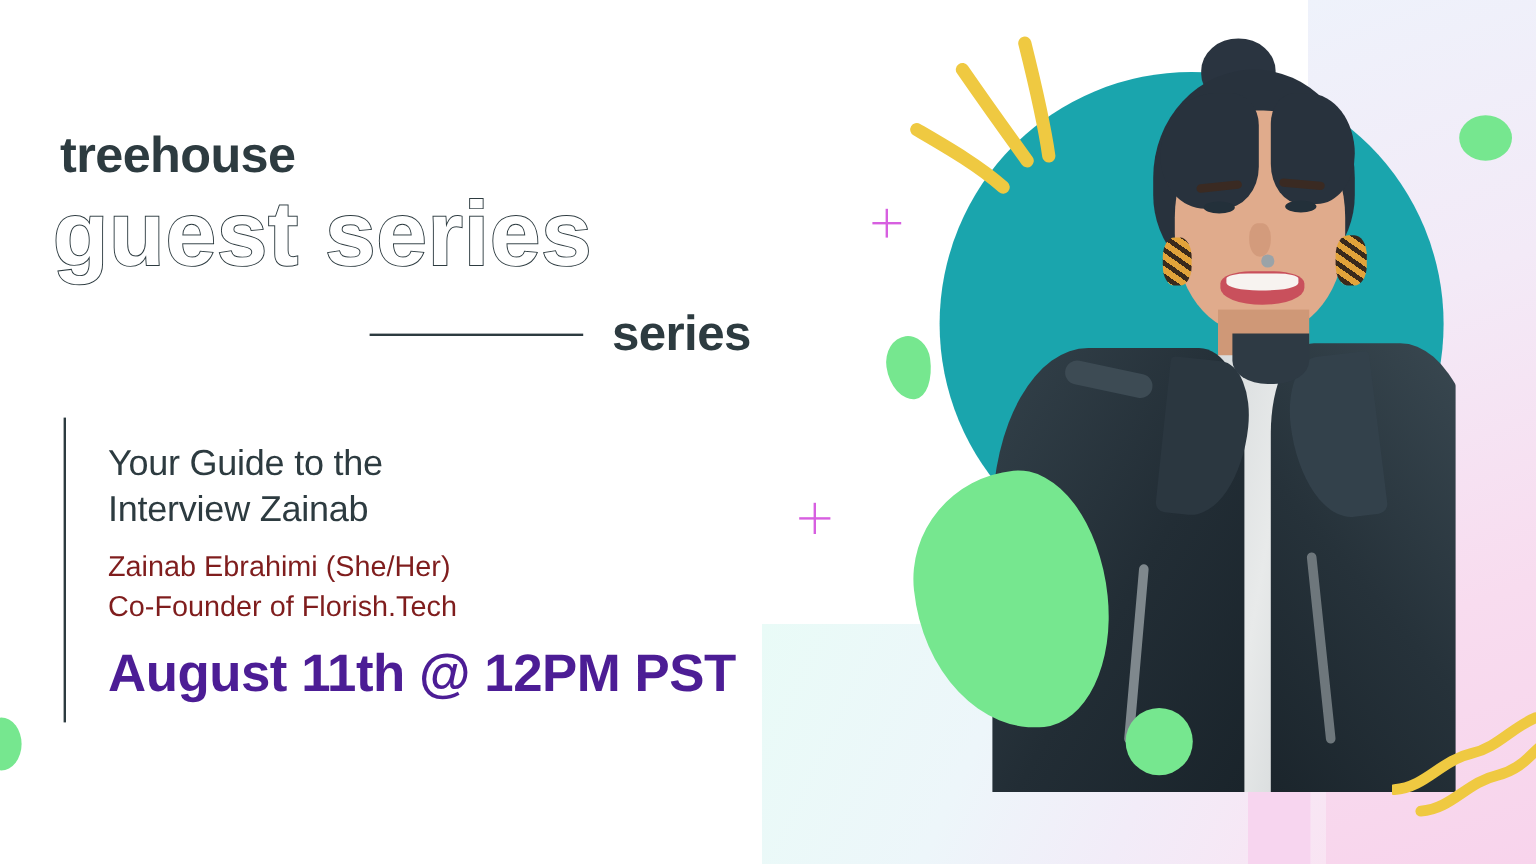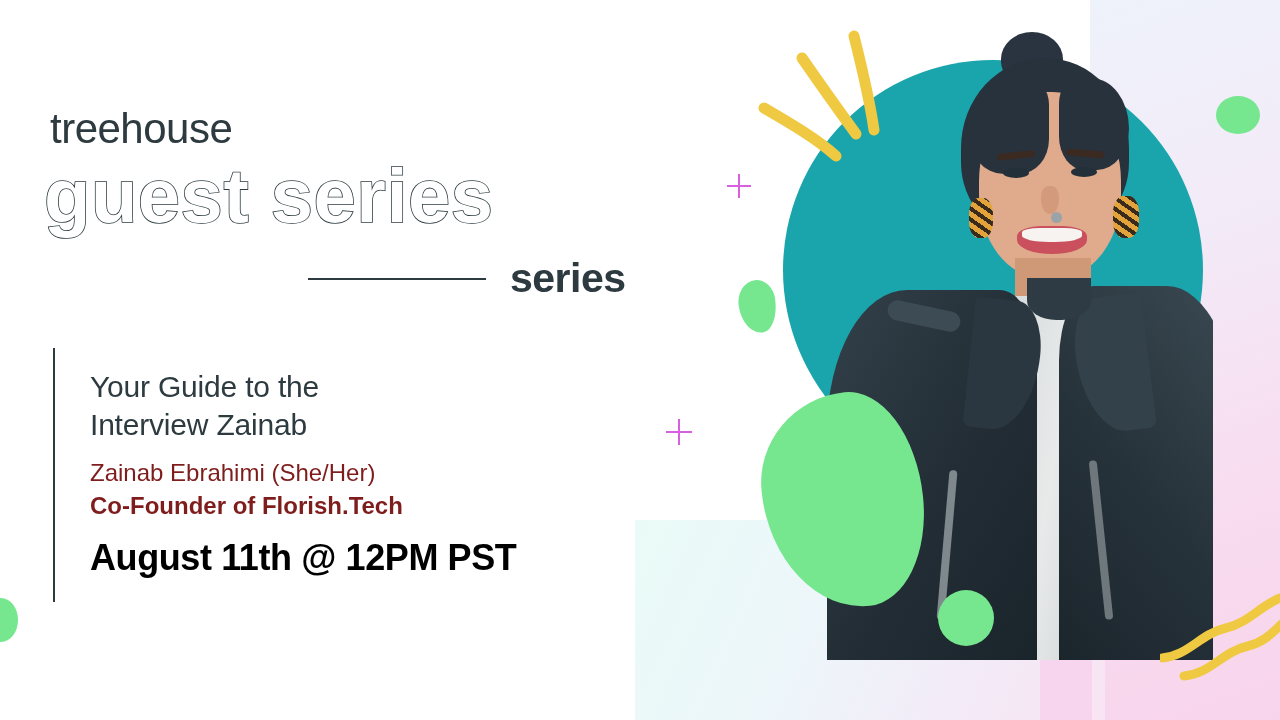--- a/index.html
+++ b/index.html
@@ -370,21 +370,21 @@
   .plus::after  { top: 0; left: 50%; height: 100%; width: 2px; transform: translateX(-50%); }
   .plus-top { left: 727px; top: 174px; width: 24px; height: 24px; }
   .plus-mid { left: 666px; top: 419px; width: 26px; height: 26px; }
 
   
   .brand-word {
     position: absolute;
     left: 50px;
     top: 108px;
     font-size: 42px;
-    font-weight: 400;
+    font-weight: 700;
     letter-spacing: -0.5px;
     color: #2d3b40;
     line-height: 1;
   }
   .headline-outline {
     position: absolute;
     left: 44px;
     top: 158px;
     font-size: 76px;
     font-weight: 700;
@@ -439,25 +439,25 @@
     letter-spacing: -0.2px;
     margin: 0;
   }
   .speaker-line {
     font-size: 24px;
     font-weight: 400;
     color: #7f1d1d;
     line-height: 1.34;
     margin: 12px 0 0 0;
   }
-  .speaker-line.second { margin-top: 1px; font-weight: bold; }
+  .speaker-line.second { margin-top: 1px; }
   .event-datetime {
-    font-size: 36px;
+    font-size: 44px;
     font-weight: 700;
-    color: #000000;
+    color: #4c1d95;
     letter-spacing: -0.4px;
     line-height: 1;
     margin: 18px 0 0 0;
   }
 </style>
 </head>
 <body>
 
 <div id="stage">
 

